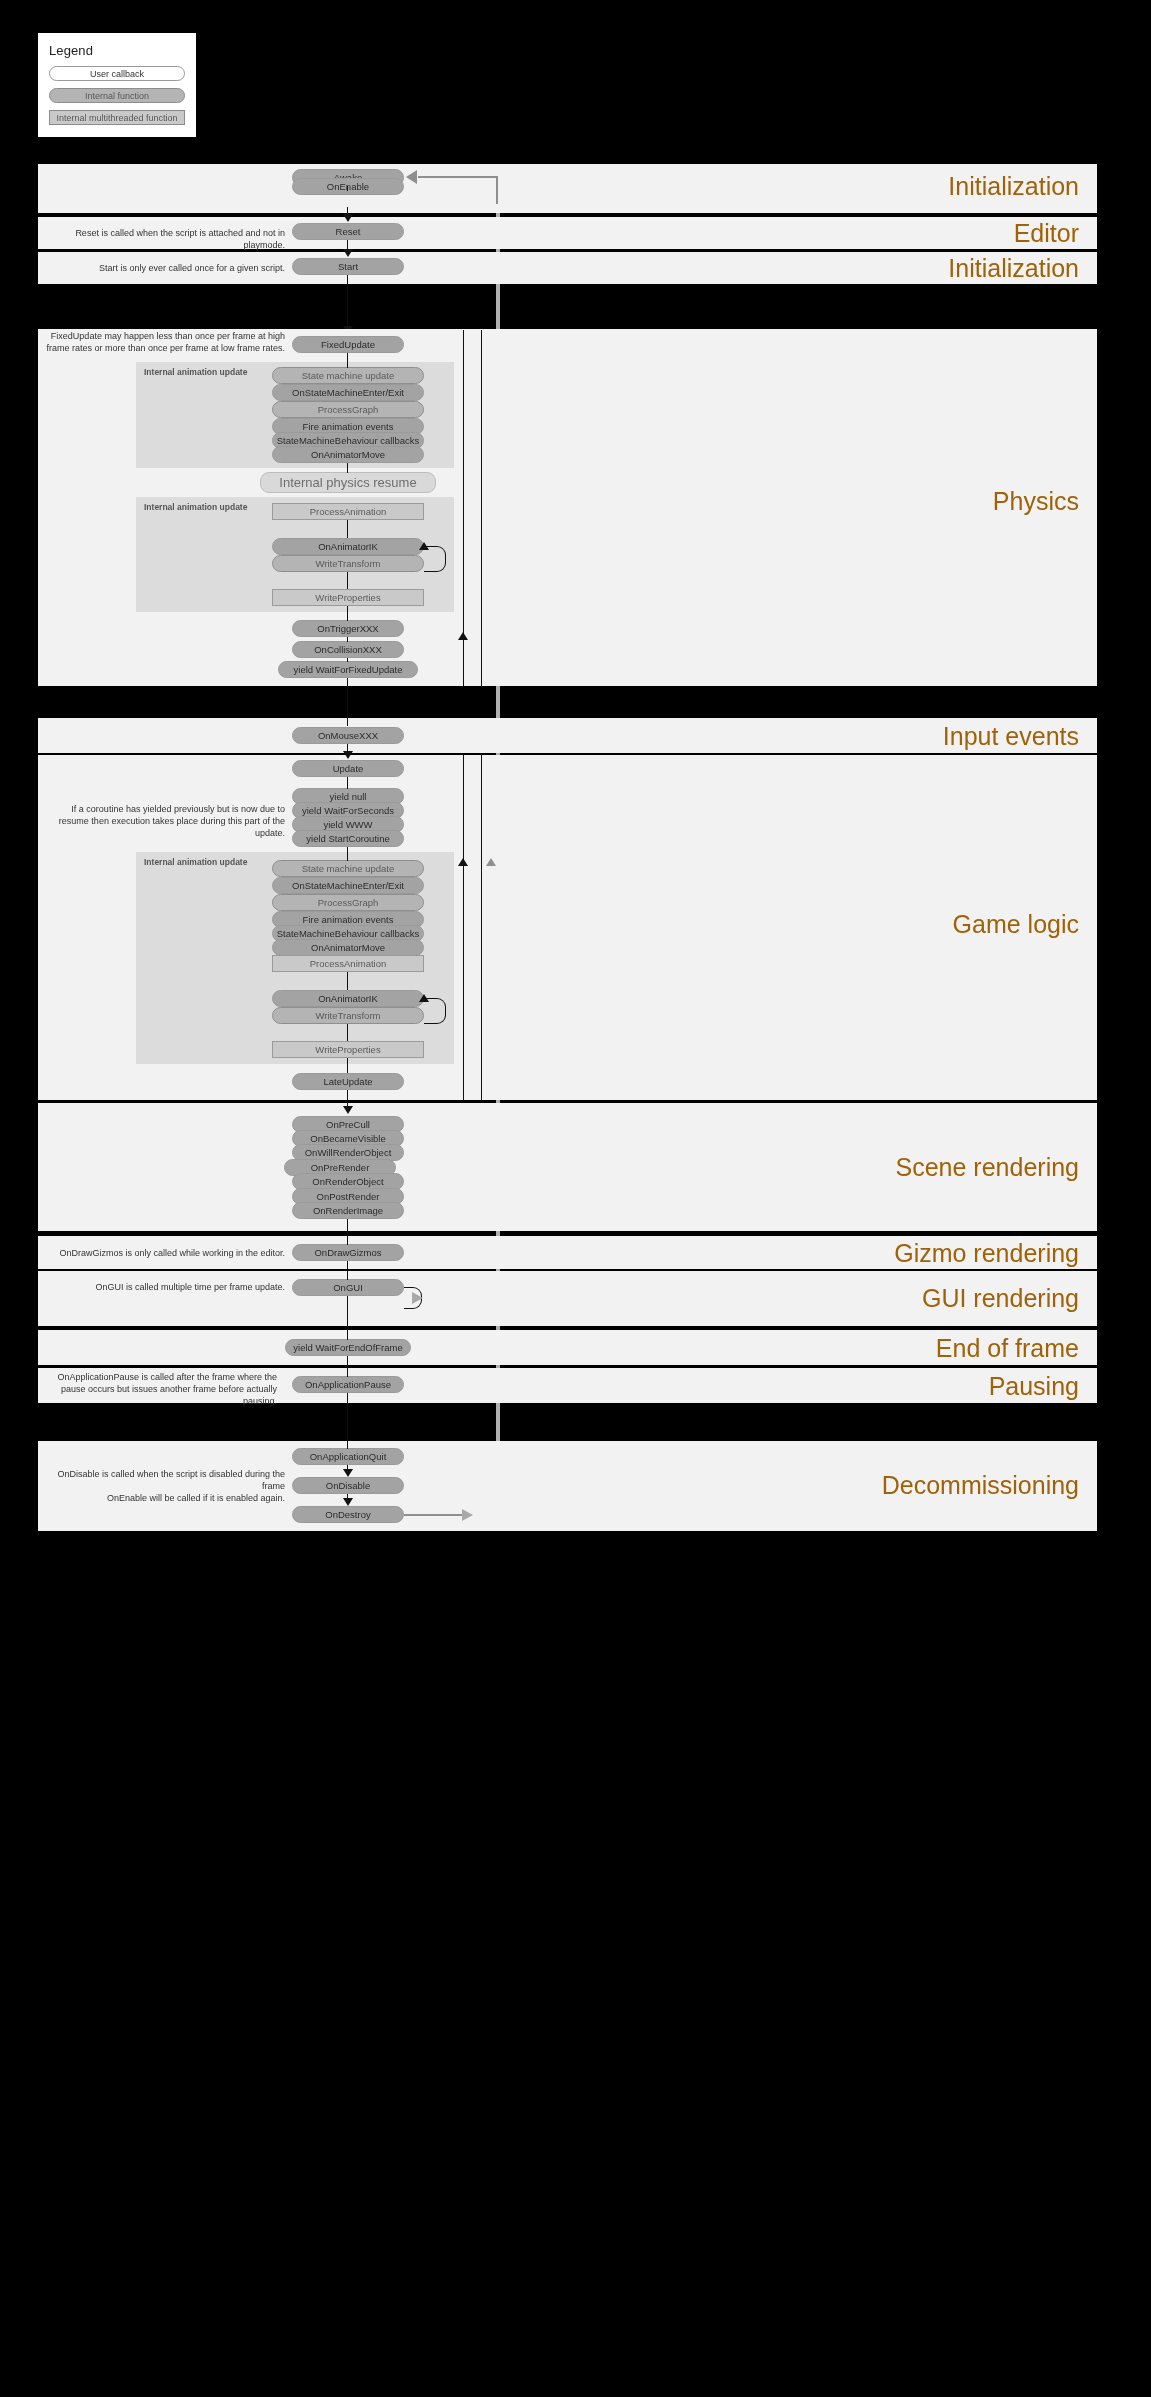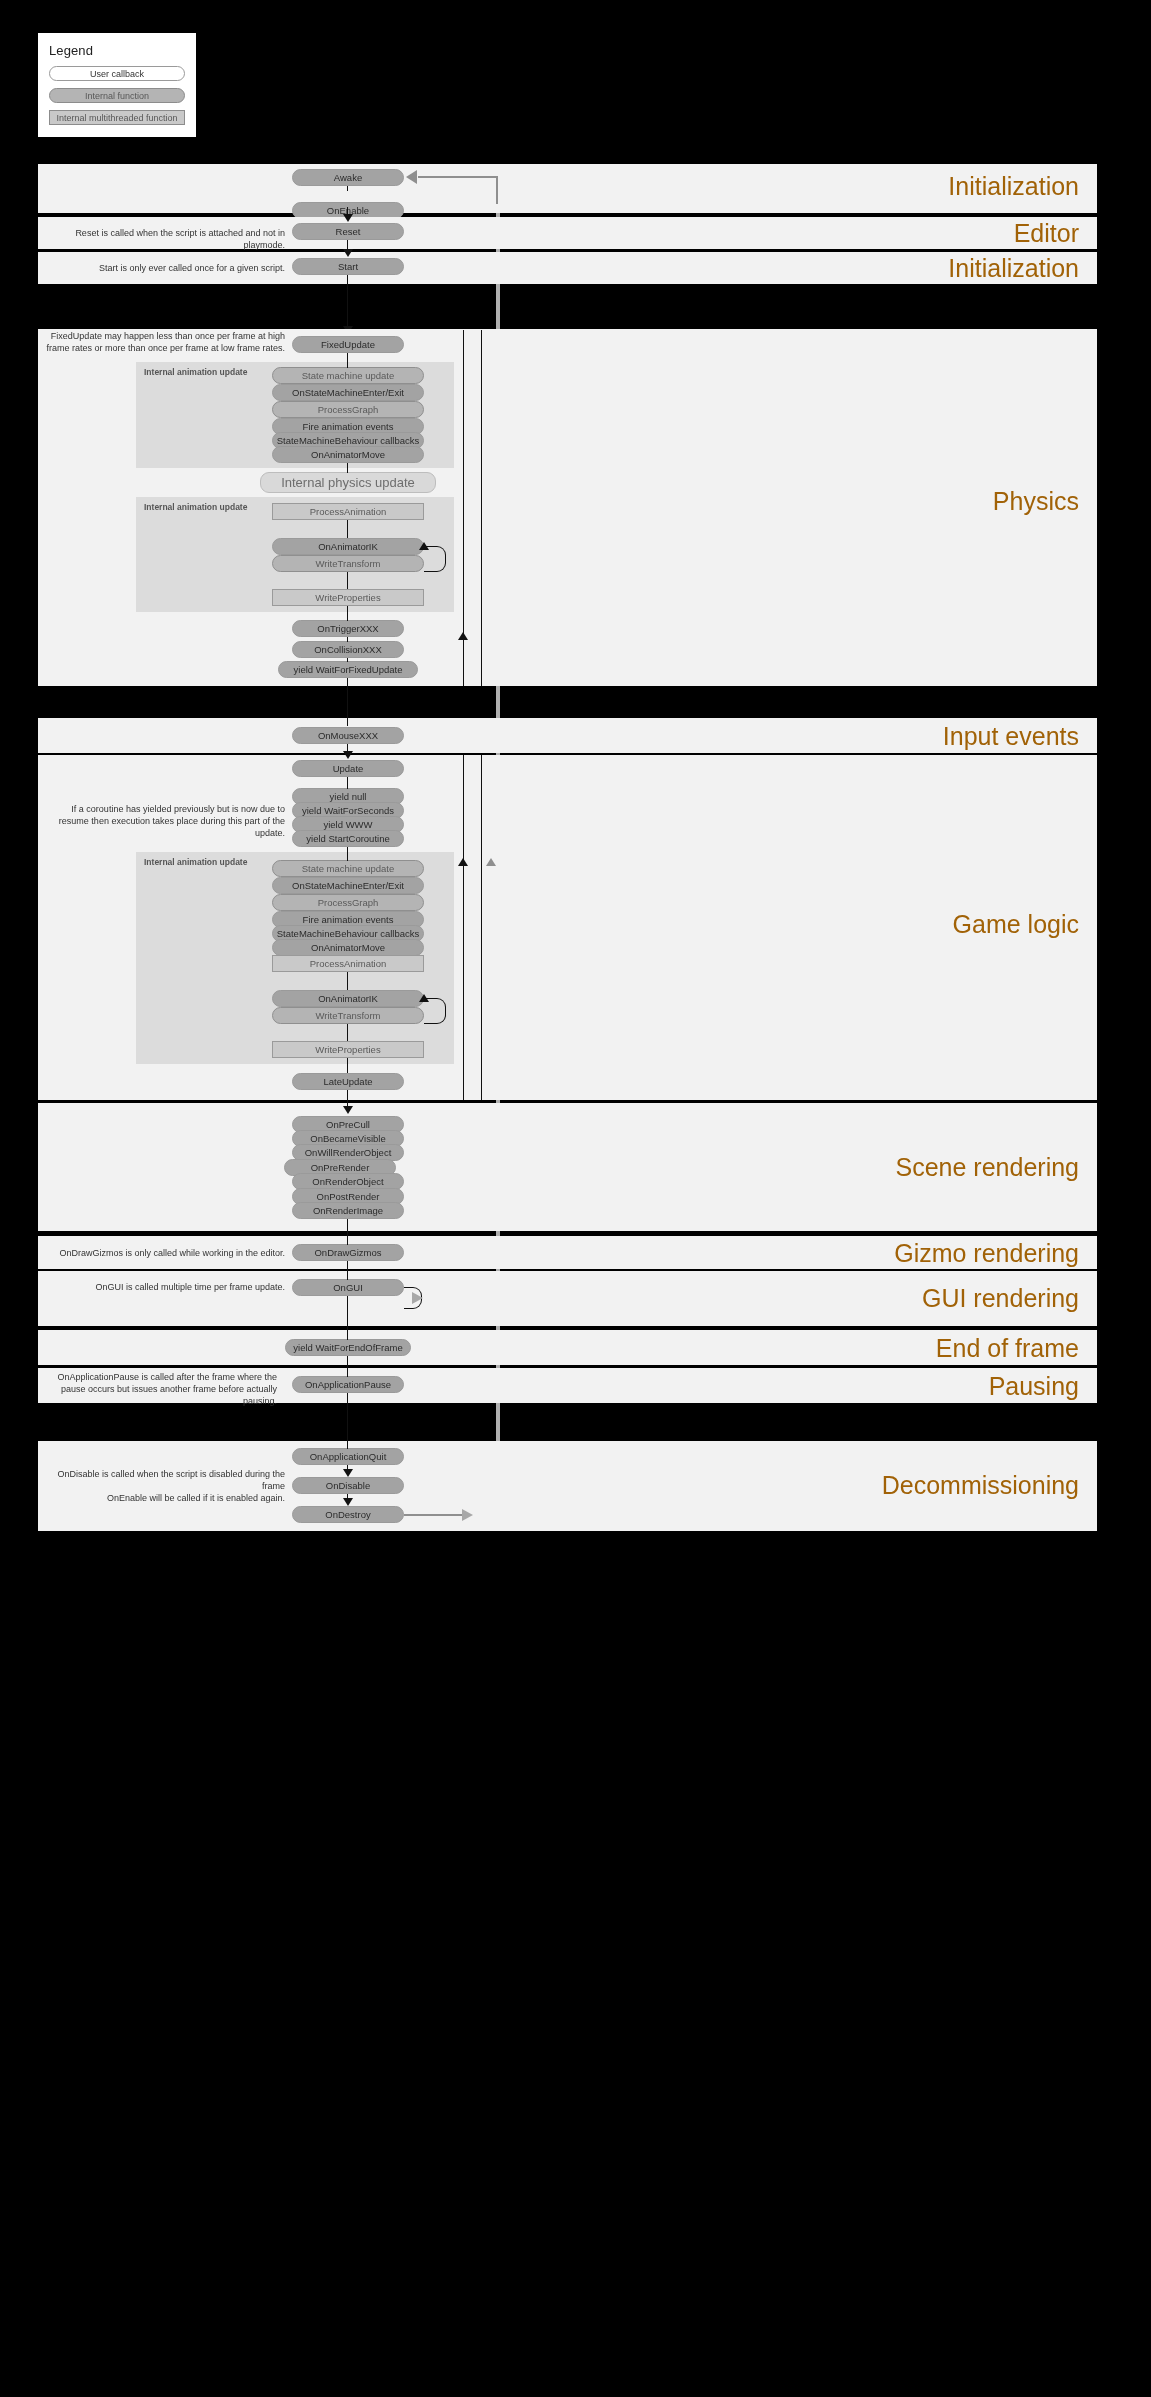--- a/index.html
+++ b/index.html
@@ -123,21 +123,21 @@
   <div class="lg-chip lg-multi">Internal multithreaded function</div>
 </div>
 
 <div class="spine" style="left:496px; top:180px; height:1318px;"></div>
 <div class="spine" style="left:496px; top:1396px; height:110px;"></div>
 
 <div class="panel" style="top:164px; height:49px;">
   <div class="sec-title" style="top:8px;">Initialization</div>
 </div>
 <div class="node n-user" style="left:292px; top:169px; width:112px;">Awake</div>
-<div class="node n-user" style="left:292px; top:202px; width:112px;">OnEnable</div>
+<div class="node n-user" style="left:292px; top:178px; width:112px;">OnEnable</div>
 <div class="vline" style="left:347px; top:186px; height:5px;"></div>
 
 <div class="hline gray" style="left:418px; top:176px; width:80px; height:2px;"></div>
 <div class="vline gray" style="left:496px; top:176px; height:28px; width:2px;"></div>
 <div class="arrow-left" style="left:406px; top:170px;"></div>
 
 <div class="panel" style="top:217px; height:32px;">
   <div class="sec-title" style="top:2px;">Editor</div>
 </div>
 <div class="annot" style="left:40px; top:227px; width:245px;">Reset is called when the script is attached and not in playmode.</div>
@@ -166,21 +166,21 @@
   <div class="group-label">Internal animation update</div>
 </div>
 <div class="node n-int" style="left:272px; top:367px; width:152px;">State machine update</div>
 <div class="node n-user" style="left:272px; top:384px; width:152px;">OnStateMachineEnter/Exit</div>
 <div class="node n-int" style="left:272px; top:401px; width:152px;">ProcessGraph</div>
 <div class="node n-user" style="left:272px; top:418px; width:152px;">Fire animation events</div>
 <div class="node n-user" style="left:272px; top:432px; width:152px;">StateMachineBehaviour callbacks</div>
 <div class="node n-user" style="left:272px; top:446px; width:152px;">OnAnimatorMove</div>
 <div class="vline" style="left:347px; top:353px; height:15px;"></div>
 
-<div class="node n-phys" style="left:260px; top:472px; width:176px;">Internal physics update</div>
+<div class="node n-phys" style="left:260px; top:472px; width:176px;">Internal physics resume</div>
 <div class="vline" style="left:347px; top:463px; height:10px;"></div>
 
 <div class="group" style="left:136px; top:497px; width:318px; height:115px;">
   <div class="group-label">Internal animation update</div>
 </div>
 <div class="node n-multi" style="left:272px; top:503px; width:152px;">ProcessAnimation</div>
 <div class="node n-user" style="left:272px; top:538px; width:152px;">OnAnimatorIK</div>
 <div class="node n-int" style="left:272px; top:555px; width:152px;">WriteTransform</div>
 <div class="node n-multi" style="left:272px; top:589px; width:152px;">WriteProperties</div>
 <div class="vline" style="left:347px; top:520px; height:18px;"></div>

